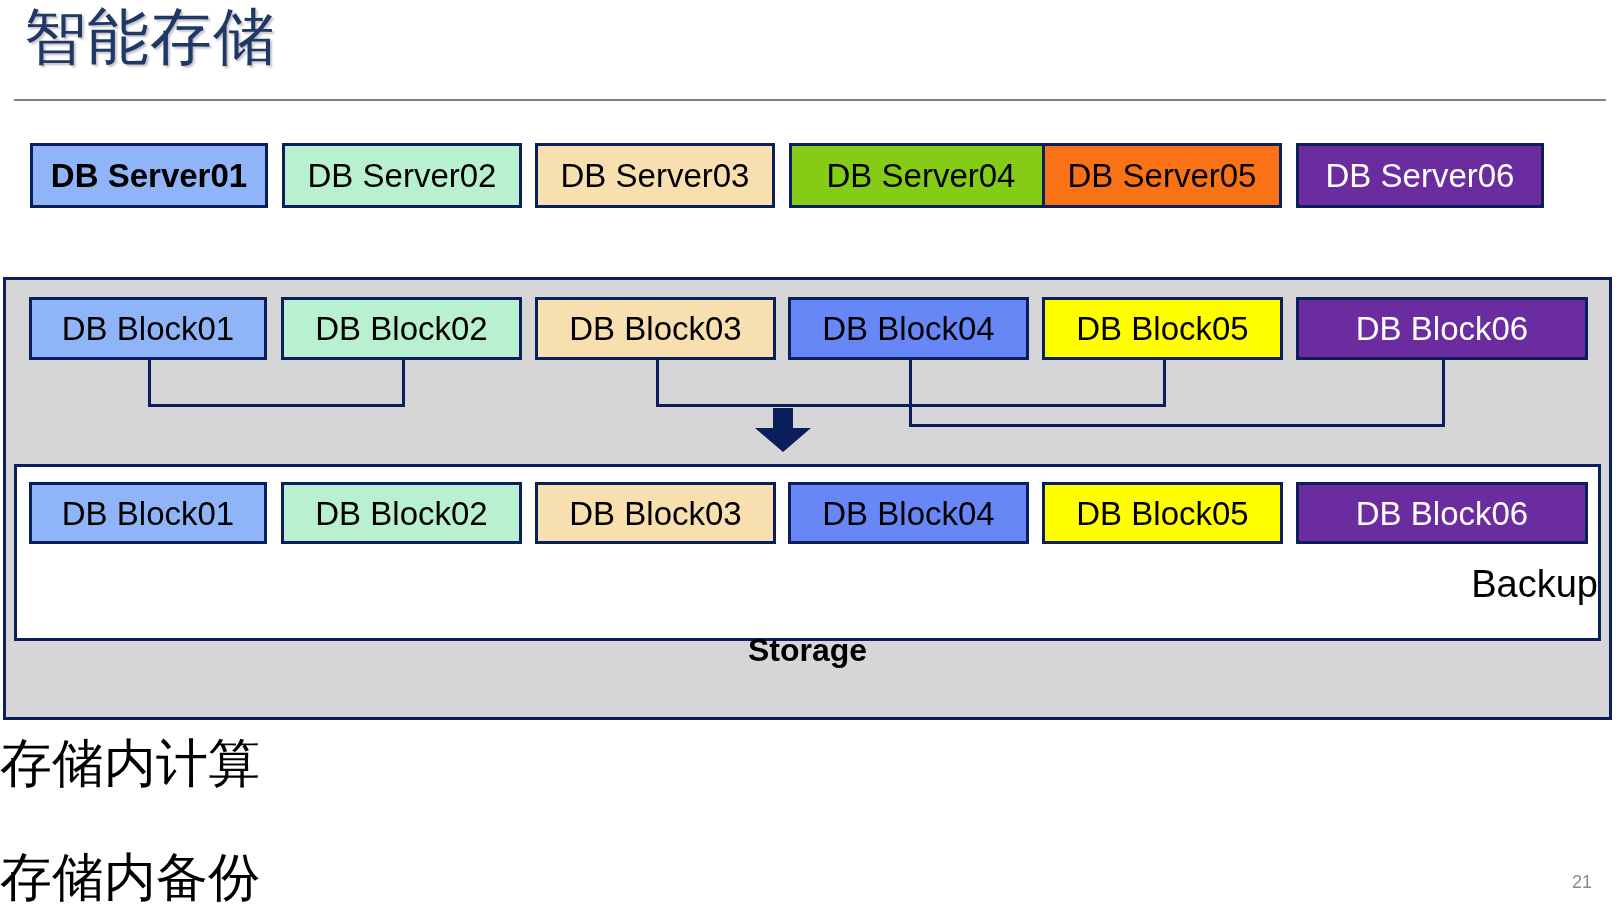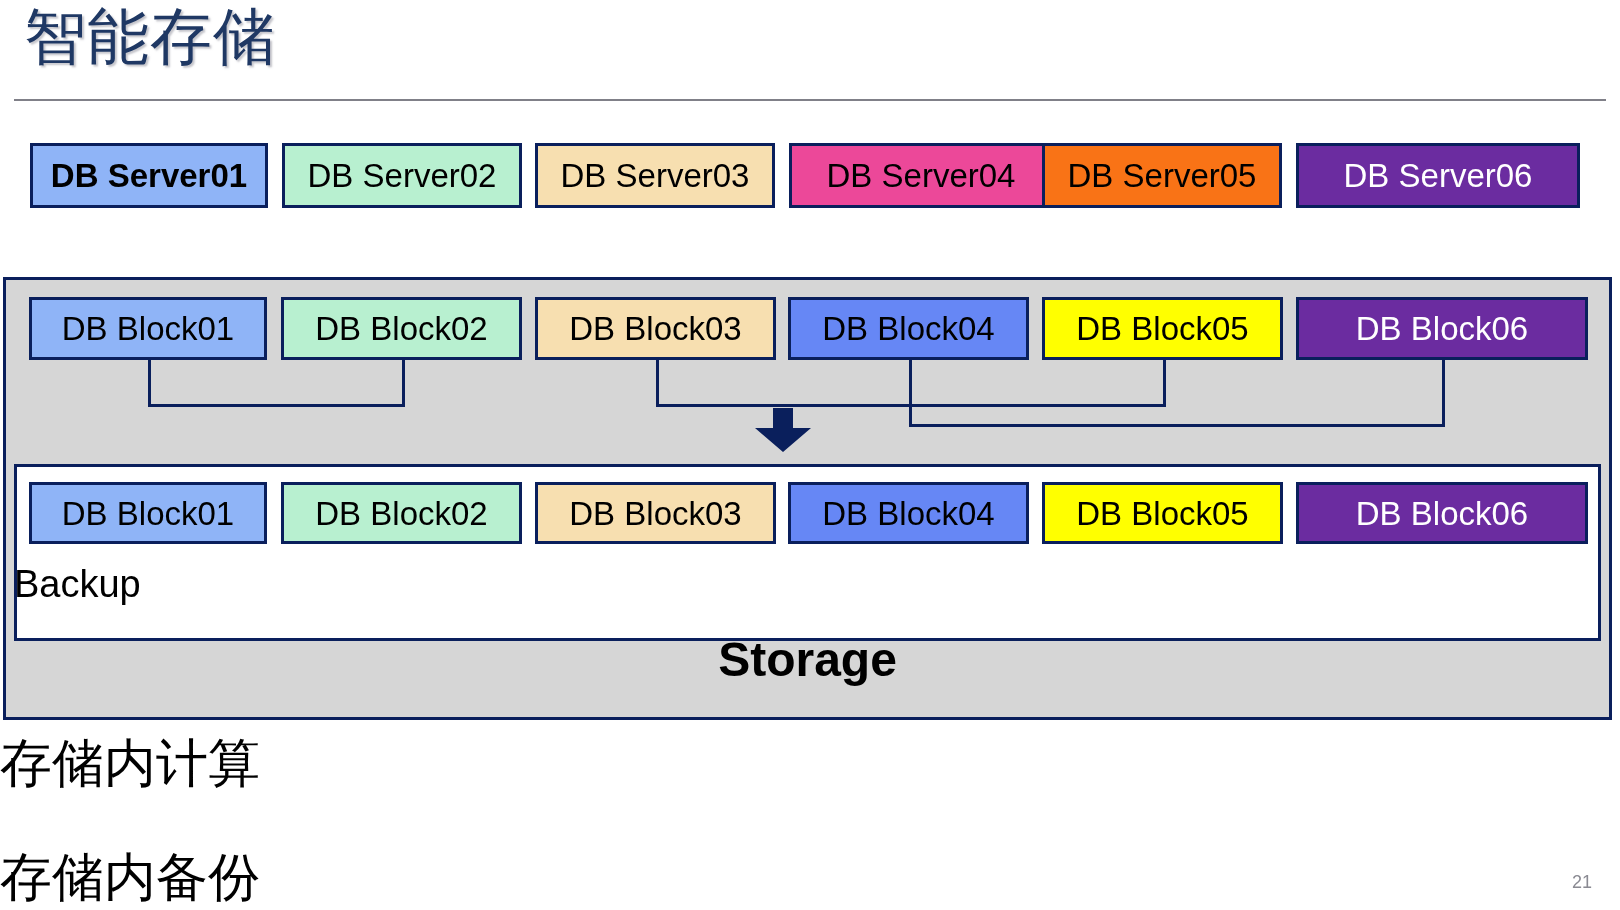--- a/index.html
+++ b/index.html
@@ -94,36 +94,37 @@
     top: 464px;
     width: 1587px;
     height: 177px;
     box-sizing: border-box;
     border: 3px solid #0A1F5C;
     background: #ffffff;
   }
   #block-row-bottom .box { top: 482px; height: 62px; }
   #backup-label {
     position: absolute;
-    left: 14px;
+    left: 0;
     top: 563px;
     width: 1587px;
-    text-align: left;
+    text-align: right;
     font-size: 38px;
     color: #000000;
+    padding-left: 11px;
   }
 
   
   #storage-label {
     position: absolute;
     left: 3px;
     top: 632px;
     width: 1609px;
     text-align: center;
-    font-size: 48px;
+    font-size: 32px;
     font-weight: bold;
     color: #000000;
   }
 
   
   .footer-line {
     position: absolute;
     width: 1313px;
     left: 0;
     font-size: 52px;
@@ -152,27 +153,27 @@
 <div id="server-row">
     <div class="box" style="left: 30px; width: 238px; background: rgb(143, 180, 247); color: rgb(0, 0, 0); font-weight: bold;">
       <span>DB Server01</span>
     </div>
     <div class="box" style="left: 282px; width: 240px; background: rgb(184, 240, 208); color: rgb(0, 0, 0);">
       <span>DB Server02</span>
     </div>
     <div class="box" style="left: 535px; width: 240px; background: rgb(247, 223, 176); color: rgb(0, 0, 0);">
       <span>DB Server03</span>
     </div>
-    <div class="box" style="left: 789px; width: 264px; background: #ec4899; color: rgb(0, 0, 0);">
+    <div class="box" style="left: 789px; width: 264px; background: #84cc16; color: rgb(0, 0, 0);">
       <span>DB Server04</span>
     </div>
     <div class="box" style="left: 1042px; width: 240px; background: #f97316; color: rgb(0, 0, 0);">
       <span>DB Server05</span>
     </div>
-    <div class="box light-text" style="left: 1296px; width: 284px; background: rgb(107, 44, 160); color: rgb(255, 255, 255);">
+    <div class="box light-text" style="left: 1296px; width: 248px; background: rgb(107, 44, 160); color: rgb(255, 255, 255);">
       <span>DB Server06</span>
     </div>
   </div>
 
 <div id="storage-container"></div>
 
 <div id="block-row-top">
     <div class="box" style="left: 29px; width: 238px; background: rgb(143, 180, 247); color: rgb(0, 0, 0);">
       <span>DB Block01</span>
     </div>

